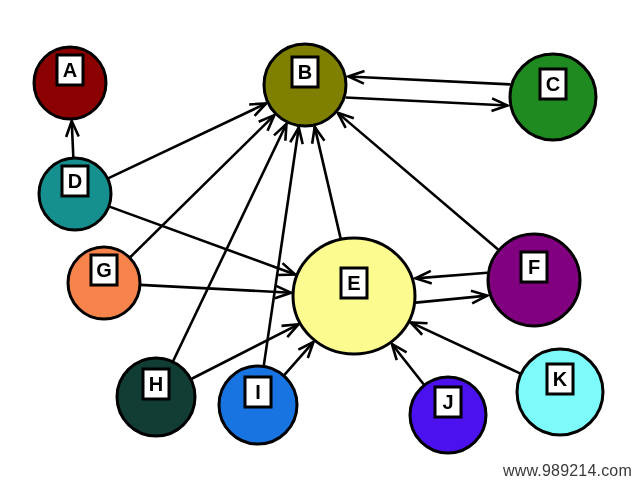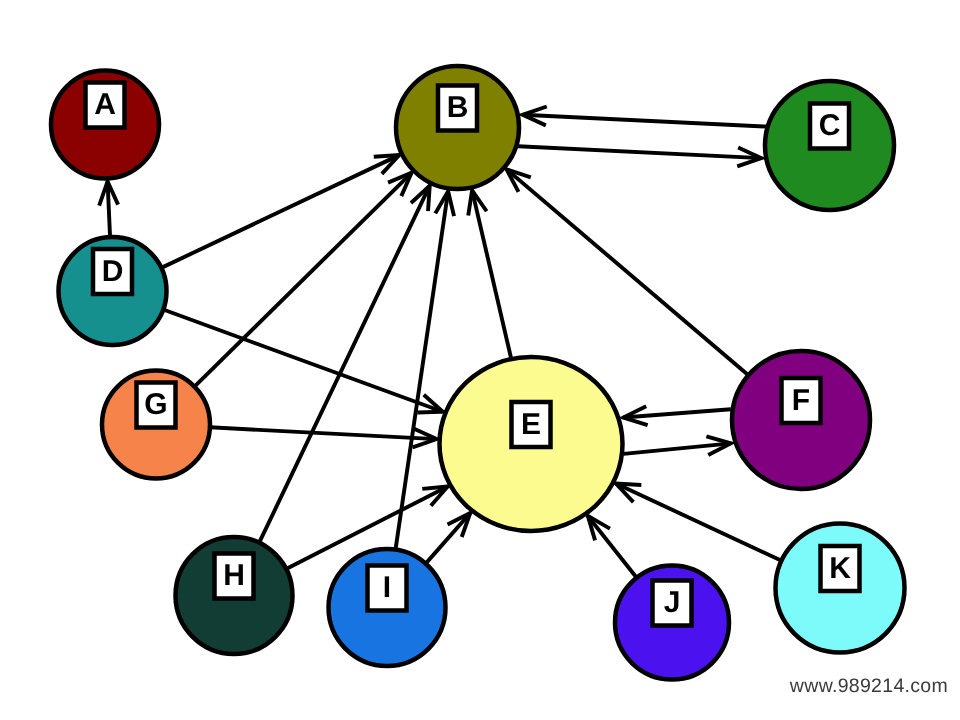--- a/index.html
+++ b/index.html
@@ -48,23 +48,23 @@
     font-family: "Liberation Sans", sans-serif;
     font-weight: bold;
     font-size: 20px;
     fill: #000000;
     text-anchor: middle;
     dominant-baseline: central;
   }
   .watermark {
     position: absolute;
     right: 8px;
-    bottom: 16px;
+    bottom: 0;
     font-family: "Liberation Sans", sans-serif;
-    font-size: 13px;
+    font-size: 16px;
     color: #3a3a3a;
     letter-spacing: 0.2px;
     white-space: nowrap;
   }
 </style>
 </head>
 <body>
 
 <div id="canvas">
   <svg id="graph" viewBox="0 0 640 480">

